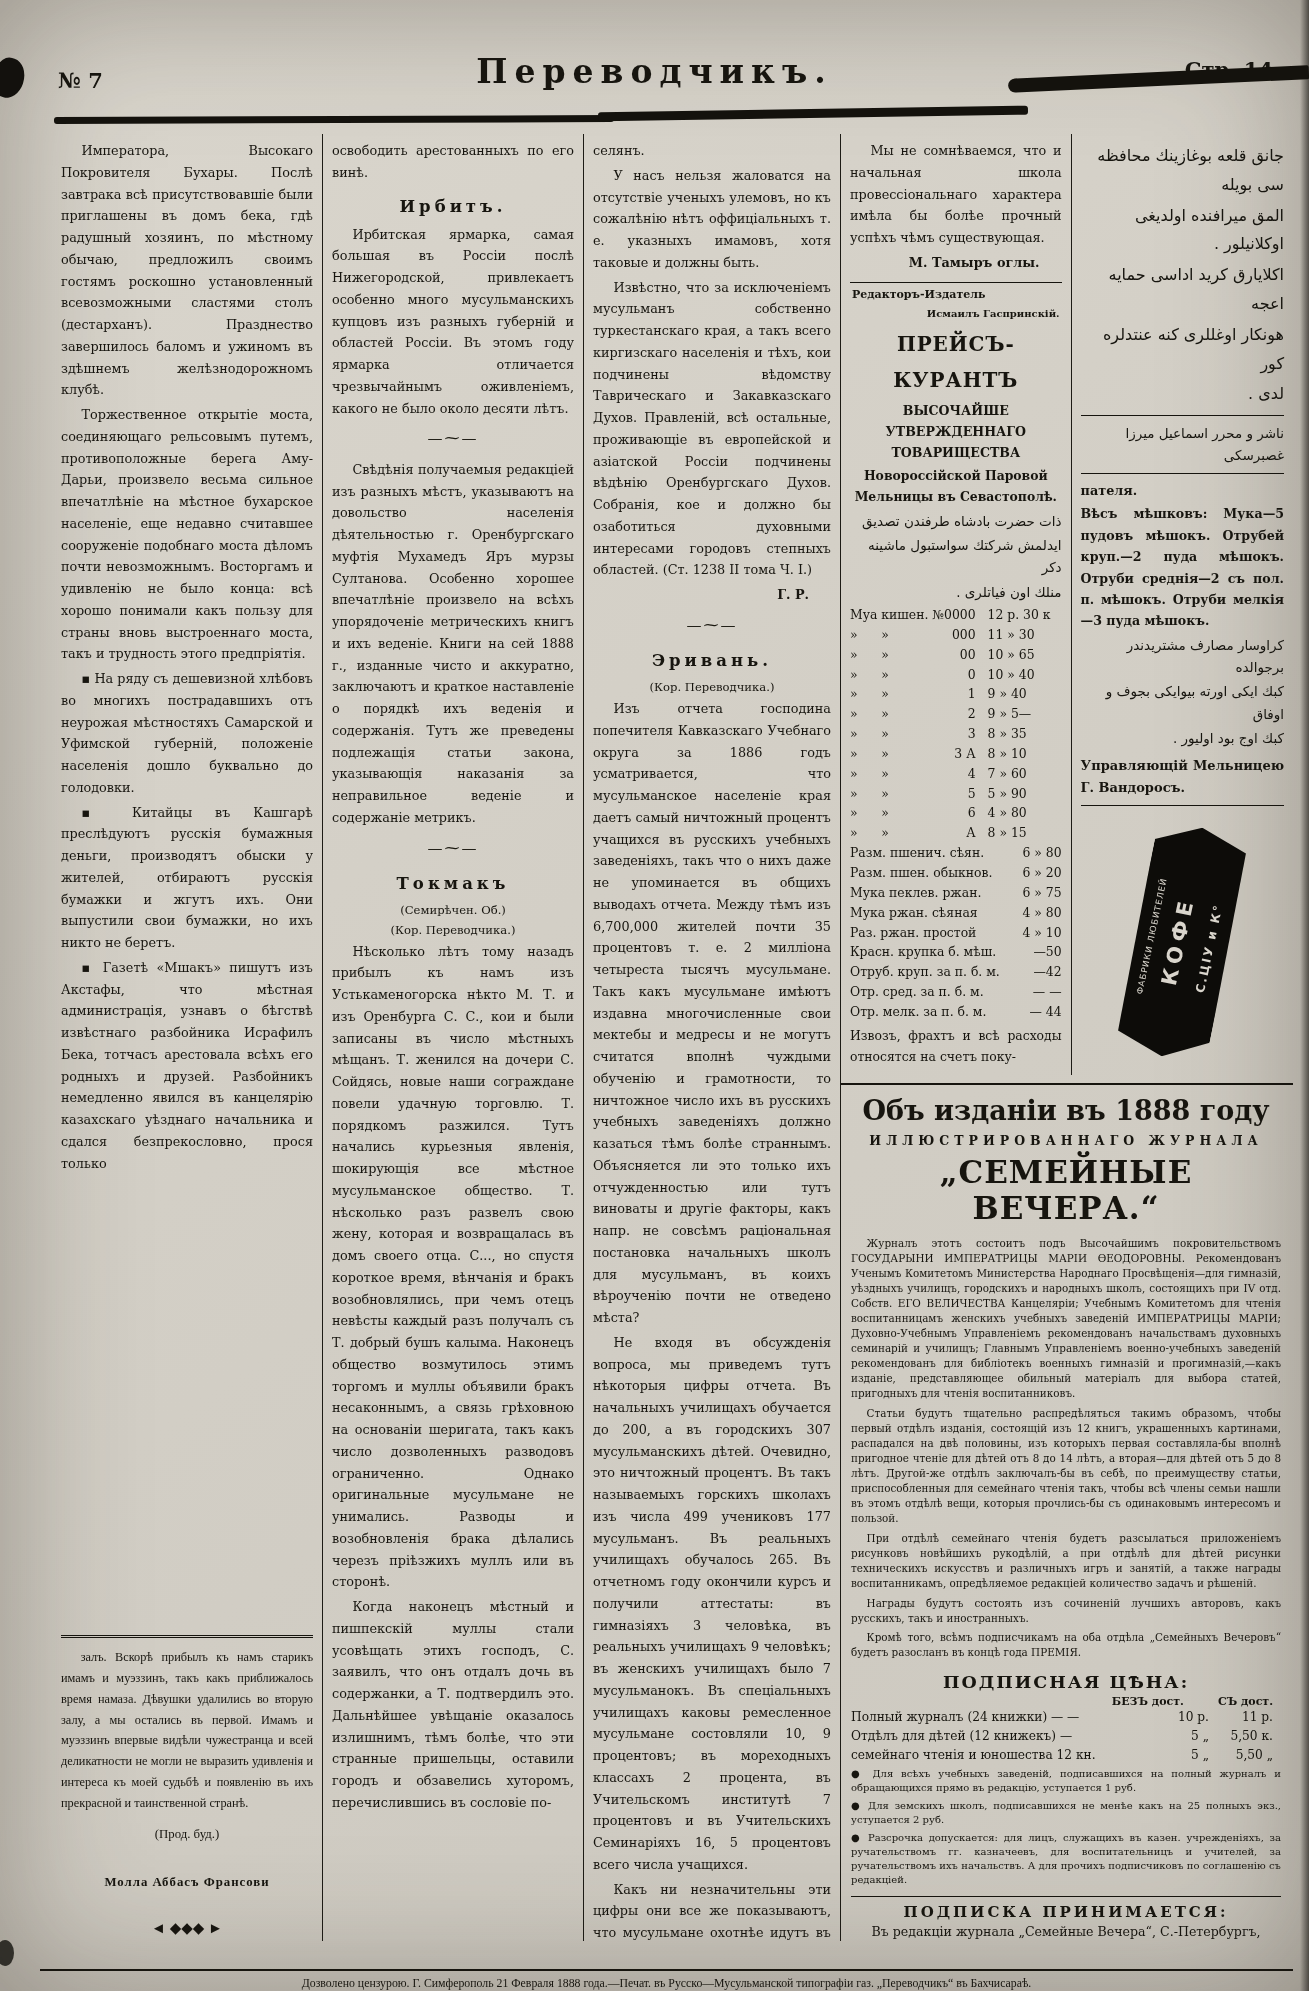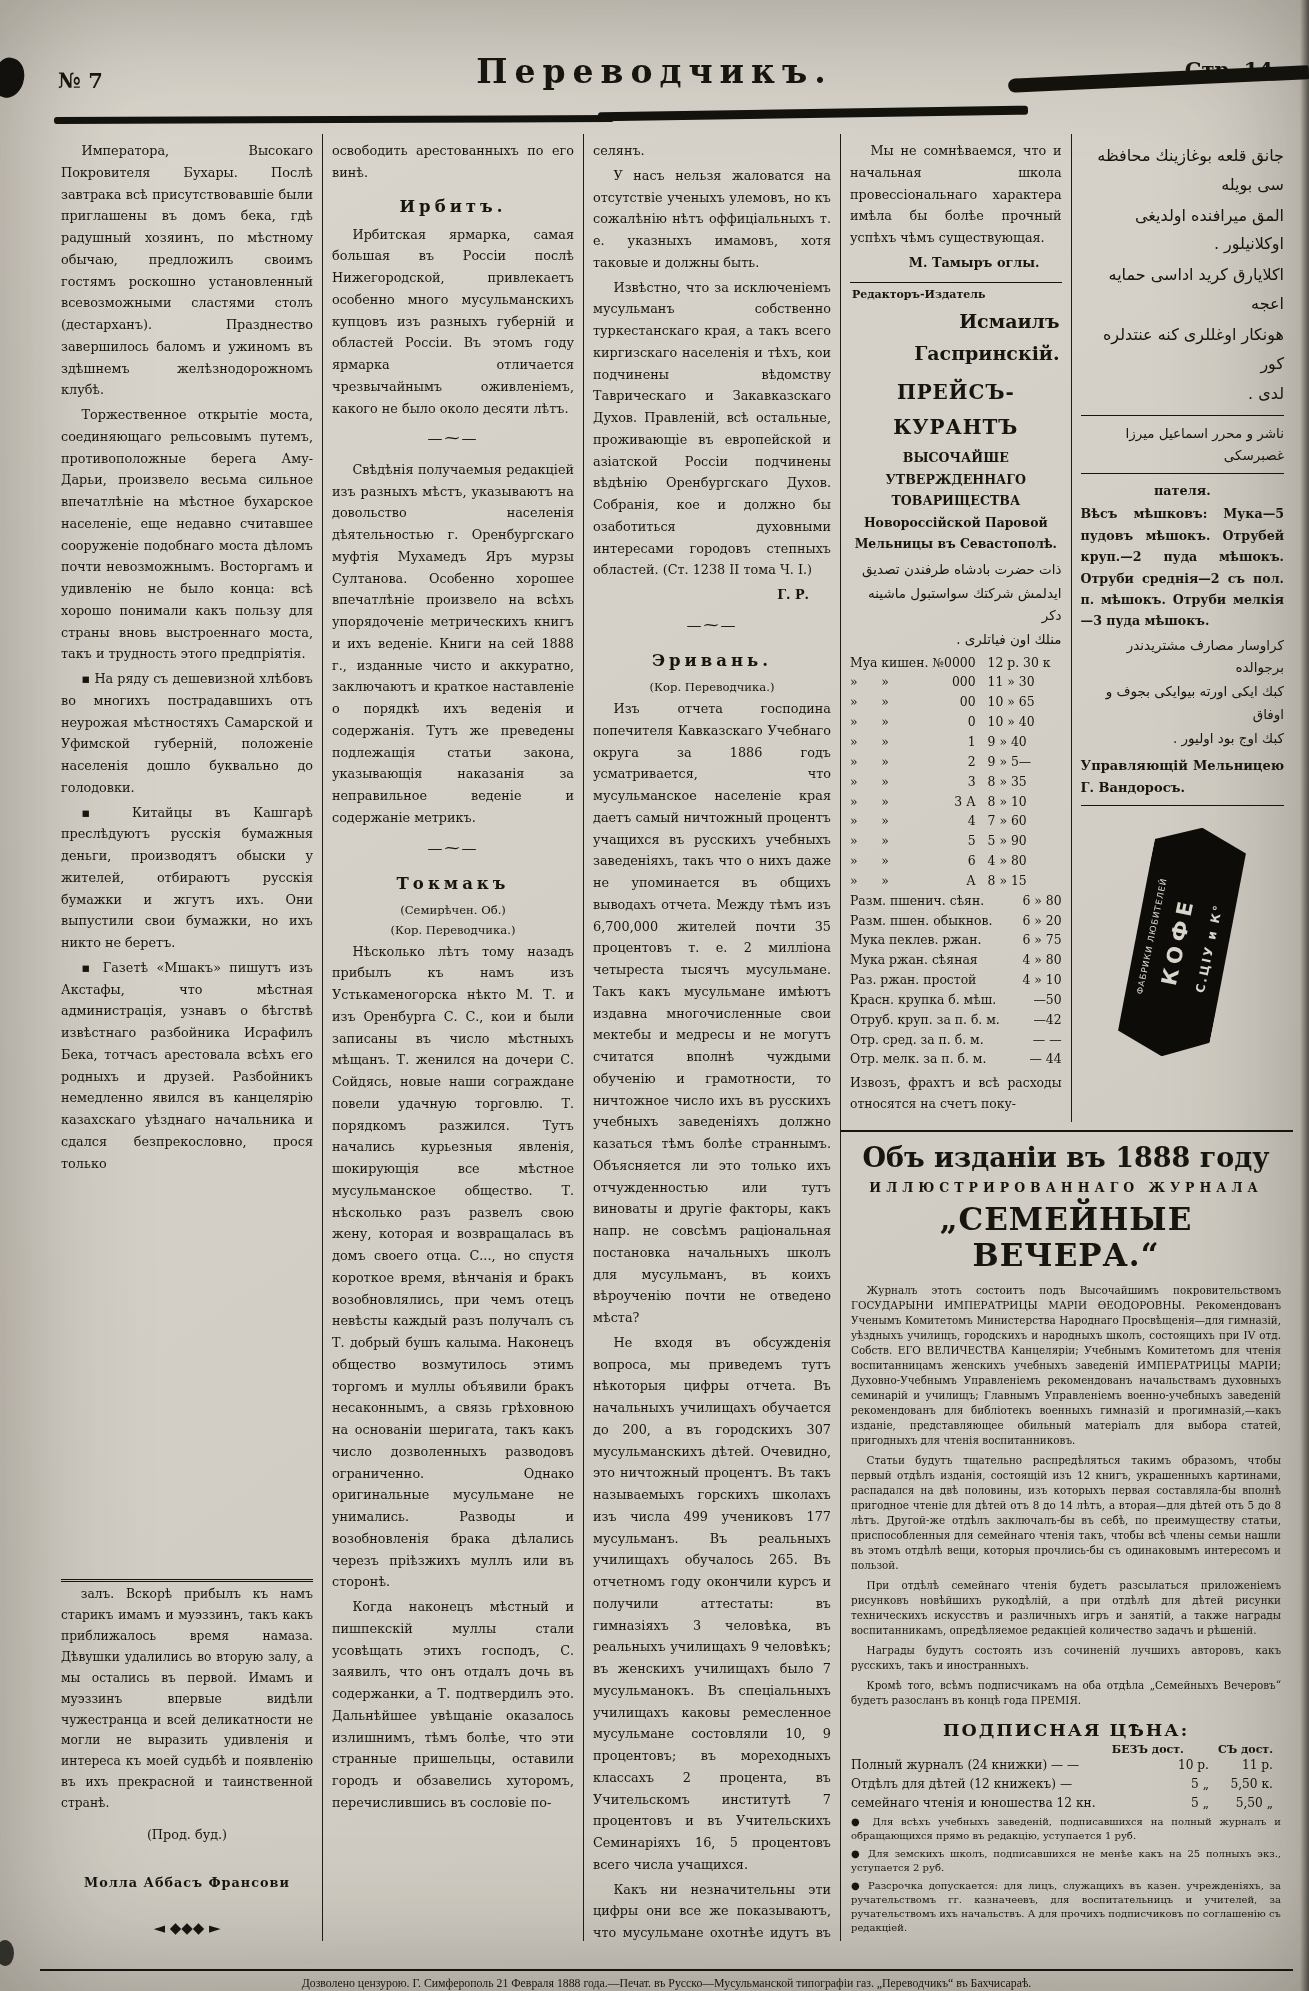--- a/index.html
+++ b/index.html
@@ -30,41 +30,41 @@
   .topRow{display:flex;}
   .c4{width:50%;border-right:1.6px solid #1d1b15;}
   .c5{width:50%;}
   .p{margin:0 0 3px;text-align:justify;text-indent:1.6em;}
   .noind{text-indent:0;}
   .small{font-size:12.3px;}
   .art-head{text-align:center;font-weight:bold;font-size:16.5px;letter-spacing:4px;margin:9px 0 3px;}
   .art-sub{text-align:center;font-size:11.6px;margin:0;}
   .sig{text-align:right;font-weight:bold;padding-right:22px;margin:0 0;}
   .divider{text-align:center;font-size:15px;letter-spacing:2px;margin:7px 0;color:#1a180f;}
-  .feuilleton{margin-top:auto;border-top:3px double #16140e;padding-top:2px;}
+  .feuilleton{margin-top:auto;border-top:3px double #16140e;padding-top:9px;font-family:Liberation Serif, serif;}
   .center{text-align:center;margin:10px 0 2px;}
   .author{text-align:center;font-weight:bold;margin:26px 0 0;letter-spacing:1px;}
   .ornament{text-align:center;font-size:15px;margin:22px 0 0;}
   .ed-block{border-top:1.4px solid #16140e;margin-top:8px;padding:3px 2px 0;}
   .ed-label{font-size:11px;font-weight:bold;margin:0;}
-  .ed-name{font-size:19px;font-weight:bold;text-align:right;margin:1px 0 4px;}
+  .ed-name{font-size:10px;font-weight:bold;text-align:right;margin:1px 0 4px;}
   .price-title{text-align:center;font-size:21px;font-weight:bold;letter-spacing:1px;margin:4px 0 2px;transform:scaleX(.95);}
   .price-sub1{text-align:center;font-size:12.6px;font-weight:bold;margin:1px 0;}
   .price-sub2{text-align:center;font-size:12.4px;font-weight:bold;margin:1px 0 3px;}
   .arabic{direction:rtl;text-align:right;font-family:"DejaVu Sans","Liberation Sans",sans-serif;
     font-size:13.5px;line-height:1.65;margin:2px 0;}
   .arabic-lg{font-size:16px;line-height:1.8;}
   .pt-row{display:flex;font-size:12.4px;line-height:1.6;align-items:baseline;}
   .pt-l{white-space:pre;}
   .pt-s{flex:1;text-align:right;padding-right:12px;}
   .pt-v{width:74px;white-space:pre;}
   .pt2-row{display:flex;justify-content:space-between;font-size:12.4px;line-height:1.6;}
   .note{font-size:12.4px;text-align:justify;margin:3px 0 8px;}
   .hr{border-top:1.5px solid #16140e;margin:6px 0;}
-  .contword{font-weight:bold;text-align:center;margin:2px 0;}
+  .contword{font-weight:bold;text-align:left;margin:2px 0;}
   .weights{font-size:12.6px;text-align:justify;margin:2px 0;font-weight:bold;}
   .manager{font-size:13px;font-weight:bold;margin:6px 0 2px;text-align:justify;}
   .badge-wrap{position:relative;height:252px;margin-top:10px;}
   .badge{position:absolute;left:50%;top:50%;width:96px;height:232px;background:#0d0c09;
     transform:translate(-50%,-50%) rotate(12deg);display:flex;align-items:center;justify-content:center;gap:3px;
     clip-path:polygon(46% 0,96% 7%,100% 90%,54% 100%,4% 93%,0 9%);}
   .badge span{writing-mode:vertical-rl;transform:rotate(180deg);color:#d9d5cc;font-family:"DejaVu Sans","Liberation Sans",sans-serif;}
   .badge .b1{font-size:21px;font-weight:bold;letter-spacing:5px;}
   .badge .b2{font-size:8.5px;letter-spacing:1px;}
   .badge .b3{font-size:12px;font-weight:bold;letter-spacing:2px;}

